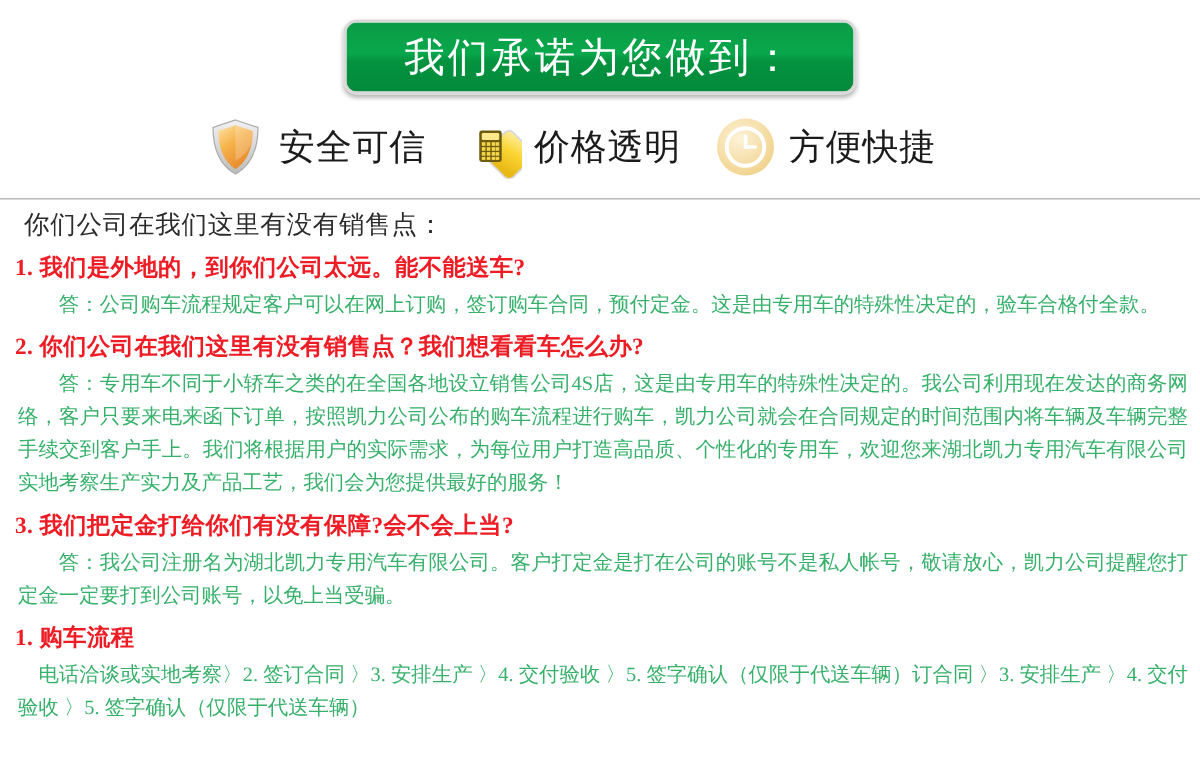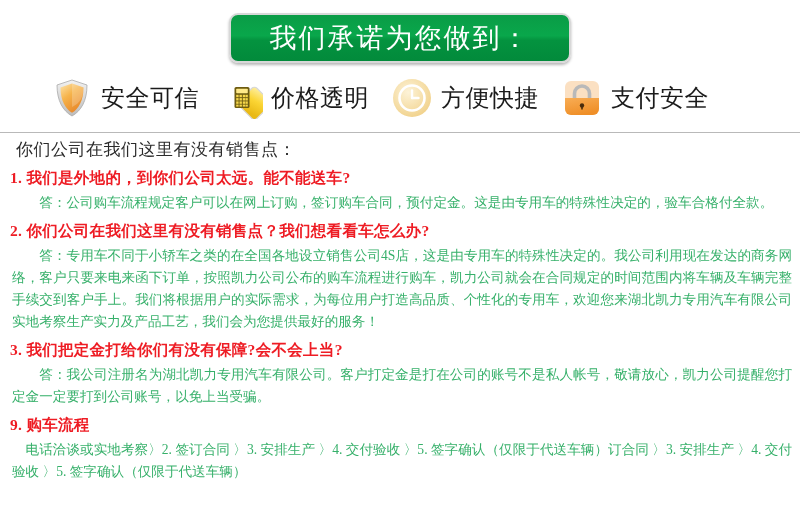--- a/index.html
+++ b/index.html
@@ -210,54 +210,36 @@
           </defs>
           <circle cx="21" cy="21" r="19" fill="url(#clkG)"></circle>
           <circle cx="21" cy="21" r="12.5" fill="none" stroke="#ffffff" stroke-width="2.6"></circle>
           <line x1="21" y1="21" x2="21" y2="13.5" stroke="#ffffff" stroke-width="2.4" stroke-linecap="round"></line>
           <line x1="21" y1="21" x2="27.5" y2="21" stroke="#ffffff" stroke-width="2.4" stroke-linecap="round"></line>
         </svg>
       </span>
       <span class="lbl">方便快捷</span>
     </div>
 
-    <div class="feature">
-      <span class="ico">
-        <svg viewBox="0 0 42 42" width="42" height="42">
-          <defs>
-            <linearGradient id="lkO" x1="0" y1="0" x2="0.4" y2="1">
-              <stop offset="0" stop-color="#f8ad55"></stop>
-                <stop offset="1" stop-color="#ef8f28"></stop>
-            </linearGradient>
-          </defs>
-          <rect x="4" y="4" width="34" height="34" rx="6" fill="#fbe0c2"></rect>
-          <path d="M13.5 22 V16.5 a7.5 7.5 0 0 1 15 0 V22" fill="none" stroke="#b9b9b9" stroke-width="3.6"></path>
-          <path d="M4 21 h34 v11 a6 6 0 0 1 -6 6 H10 a6 6 0 0 1 -6 -6 Z" fill="url(#lkO)"></path>
-          <circle cx="21" cy="28.5" r="2.2" fill="#4a2c0c"></circle>
-          <rect x="20.2" y="28.5" width="1.6" height="4" fill="#4a2c0c"></rect>
-        </svg>
-      </span>
-      <span class="lbl">支付安全</span>
-    </div>
 
   </div>
 
   <div class="divider"></div>
 
   <div class="content">
 
     <div class="sec-title">你们公司在我们这里有没有销售点：</div>
 
     <div class="q">1. 我们是外地的，到你们公司太远。能不能送车?</div>
     <div class="a">答：公司购车流程规定客户可以在网上订购，签订购车合同，预付定金。这是由专用车的特殊性决定的，验车合格付全款。</div>
 
     <div class="q">2. 你们公司在我们这里有没有销售点？我们想看看车怎么办?</div>
     <div class="a">答：专用车不同于小轿车之类的在全国各地设立销售公司4S店，这是由专用车的特殊性决定的。我公司利用现在发达的商务网络，客户只要来电来函下订单，按照凯力公司公布的购车流程进行购车，凯力公司就会在合同规定的时间范围内将车辆及车辆完整手续交到客户手上。我们将根据用户的实际需求，为每位用户打造高品质、个性化的专用车，欢迎您来湖北凯力专用汽车有限公司实地考察生产实力及产品工艺，我们会为您提供最好的服务！</div>
 
     <div class="q">3. 我们把定金打给你们有没有保障?会不会上当?</div>
     <div class="a">答：我公司注册名为湖北凯力专用汽车有限公司。客户打定金是打在公司的账号不是私人帐号，敬请放心，凯力公司提醒您打定金一定要打到公司账号，以免上当受骗。</div>
 
-    <div class="q">9. 购车流程</div>
+    <div class="q">1. 购车流程</div>
     <div class="flow">电话洽谈或实地考察〉2. 签订合同 〉3. 安排生产 〉4. 交付验收 〉5. 签字确认（仅限于代送车辆）订合同 〉3. 安排生产 〉4. 交付验收 〉5. 签字确认（仅限于代送车辆）</div>
 
   </div>
 
 </div>
 
 </body></html>

